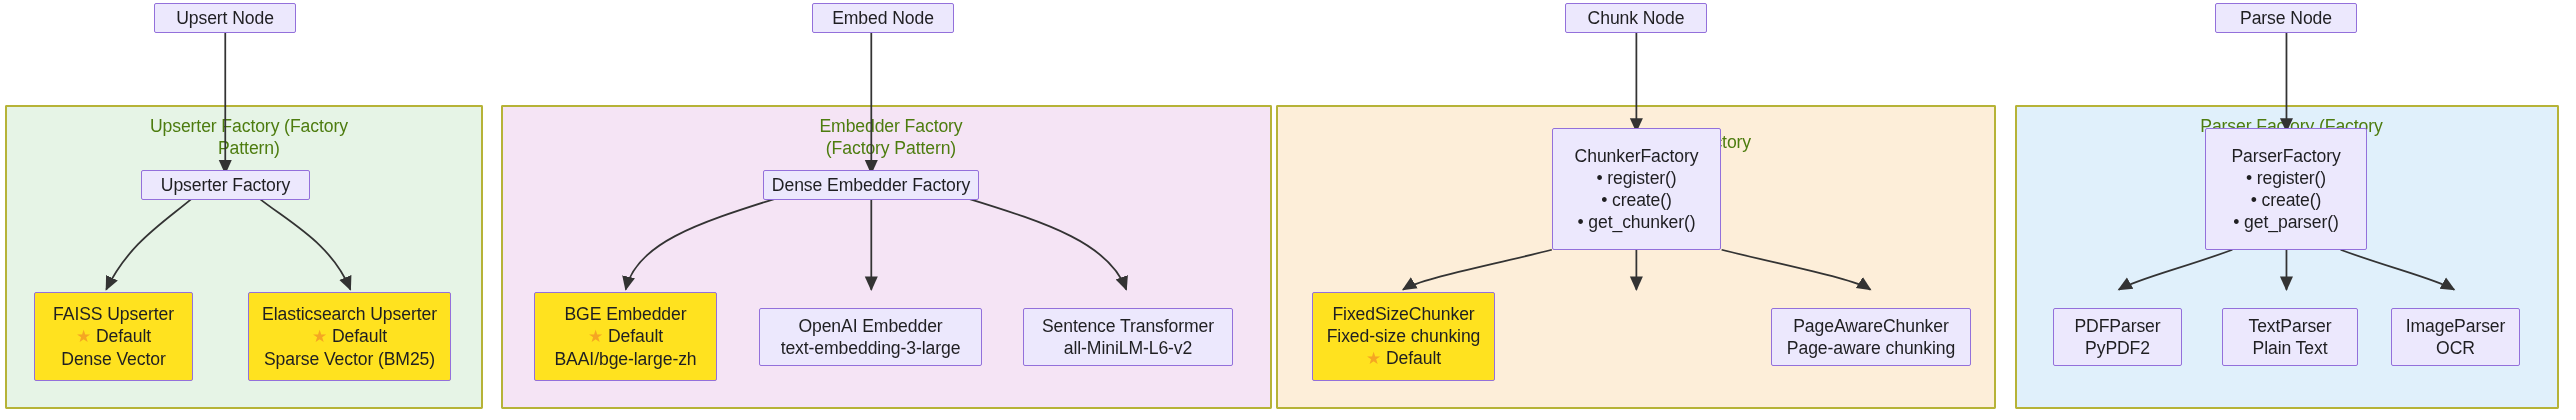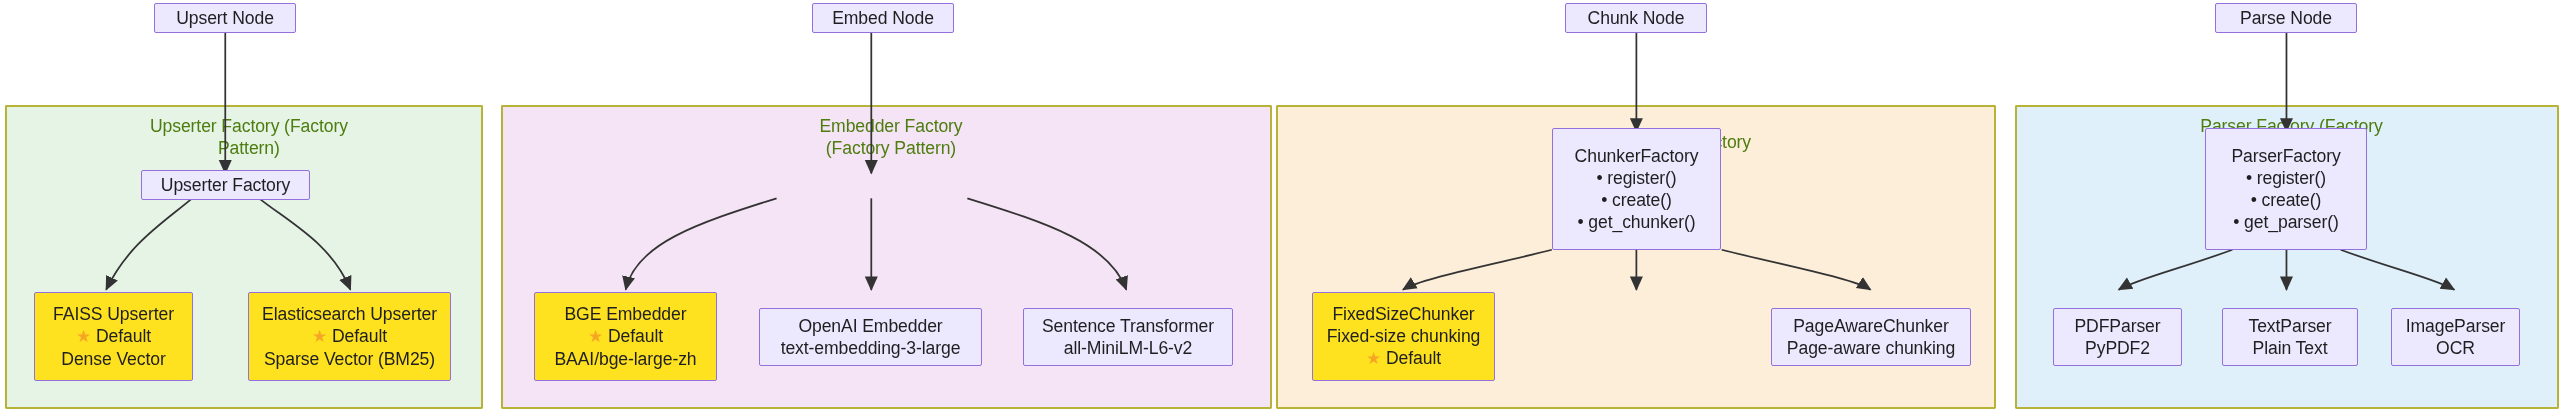--- a/index.html
+++ b/index.html
@@ -148,20 +148,23 @@
   </div>
 
   <div class="node" style="left:2215px; top:2.7px; width:142px; height:30px;">
     <span class="line">Parse Node</span>
   </div>
 
   <div class="node" style="left:141px; top:170px; width:169px; height:30px;">
     <span class="line">Upserter Factory</span>
   </div>
 
+  <div class="node" style="left:763px; top:170px; width:216px; height:30px;">
+    <span class="line">Dense Embedder Factory</span>
+  </div>
 
   <div class="node" style="left:1552px; top:128px; width:169px; height:122px;">
     <span class="line">ChunkerFactory</span>
     <span class="line">• register()</span>
     <span class="line">• create()</span>
     <span class="line">• get_chunker()</span>
   </div>
 
   <div class="node" style="left:2205px; top:128px; width:162px; height:122px;">
     <span class="line">ParserFactory</span>

